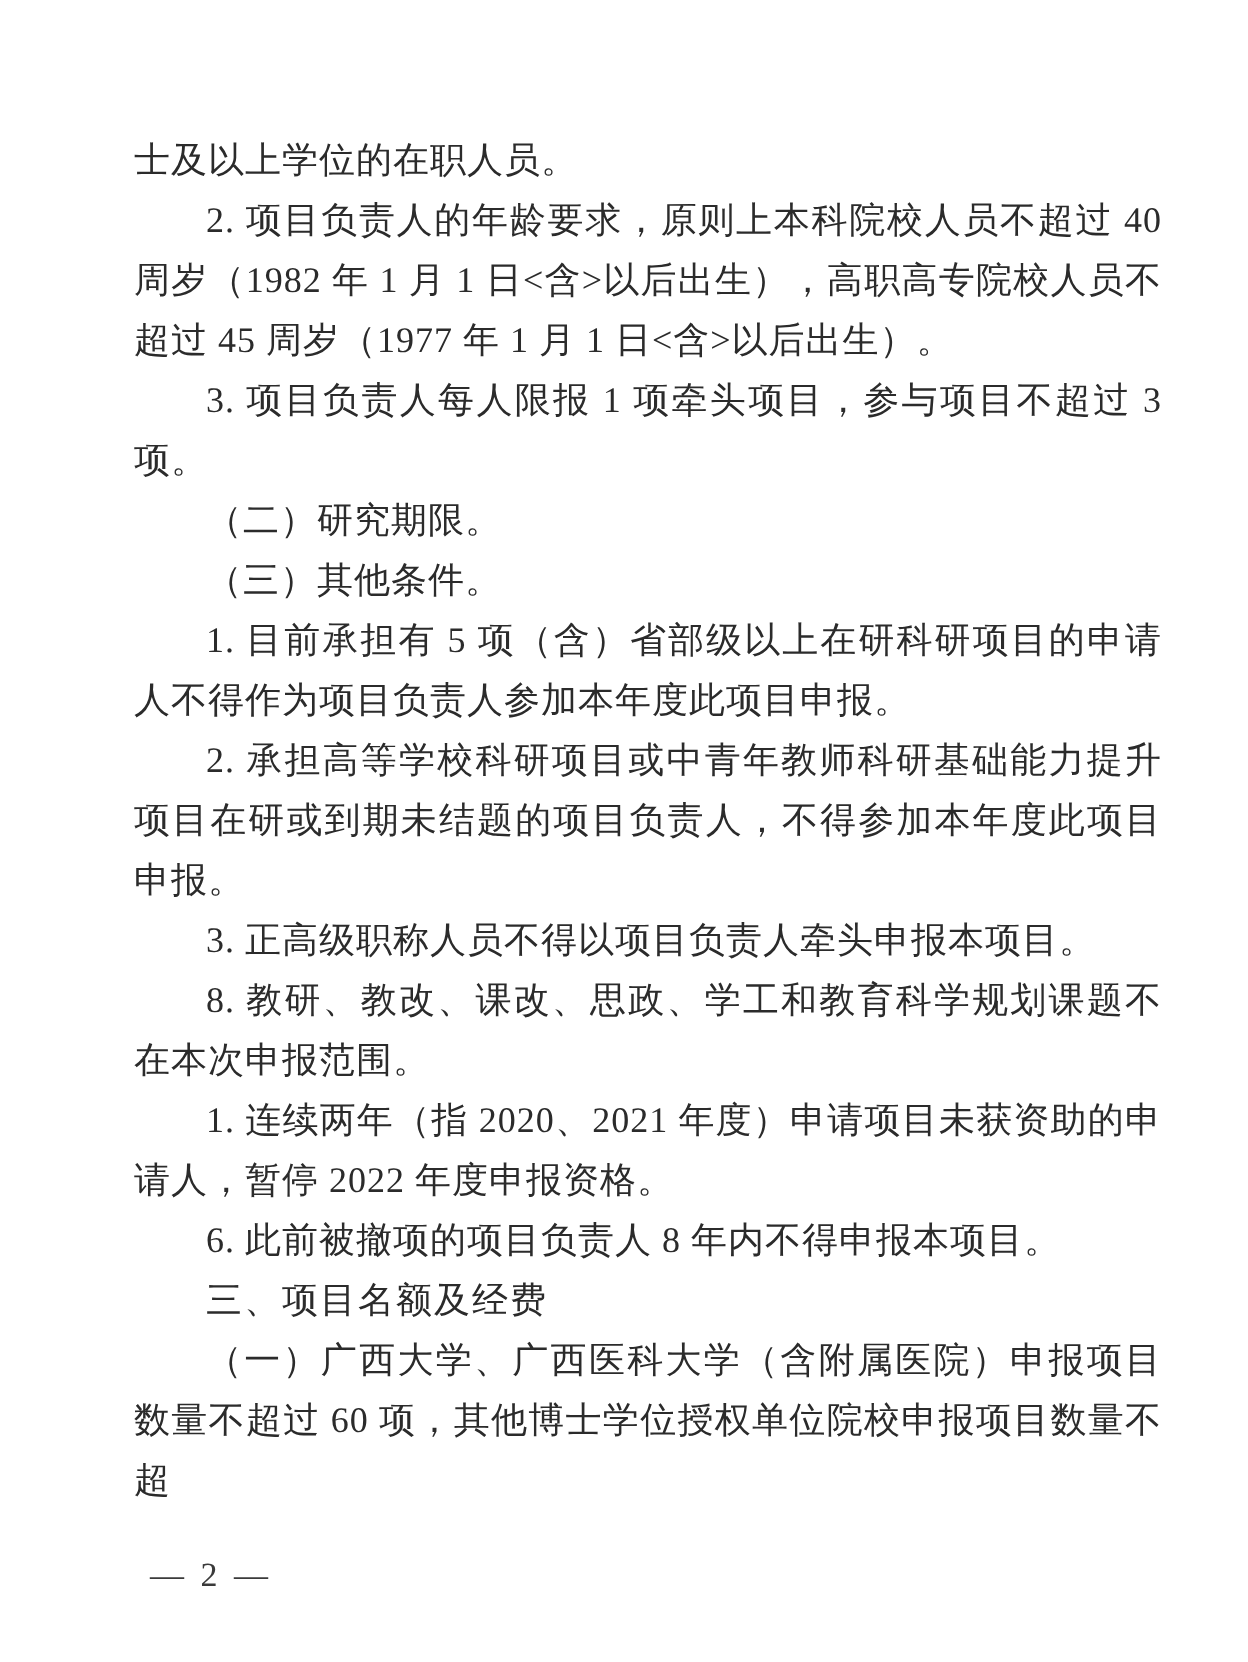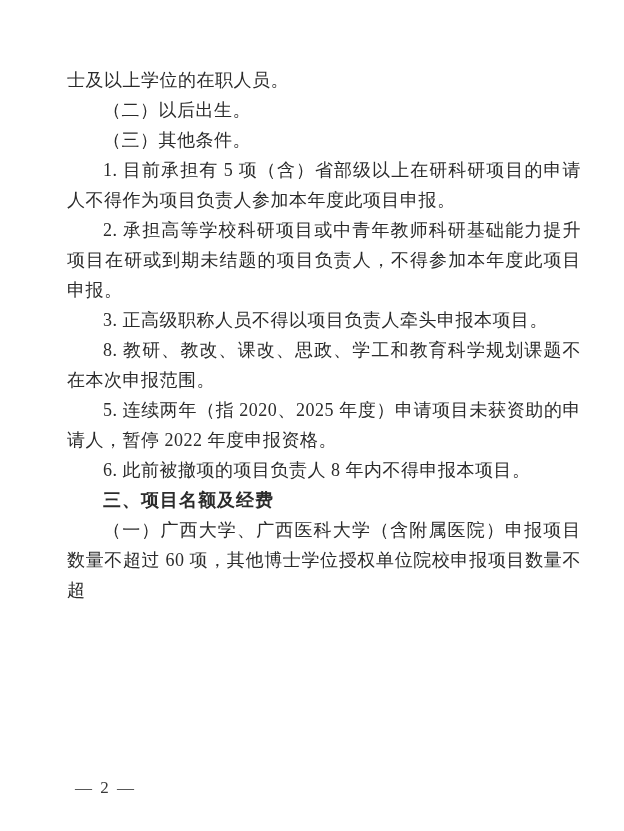--- a/index.html
+++ b/index.html
@@ -34,45 +34,47 @@
     margin: 0;
   }
   .para {
     text-indent: 2em;
   }
   .cont {
     text-indent: 0;
   }
   .heading {
     text-indent: 2em;
-    font-weight: bold;
+    font-weight: normal;
     font-family: "Liberation Sans", "DejaVu Sans", sans-serif;
     letter-spacing: 1px;
   }
   .page-number {
     position: absolute;
     left: 75px;
     top: 745px;
     font-size: 17px;
     line-height: 30px;
     color: #3a3a3a;
     letter-spacing: 2px;
   }
 </style>
 </head>
 <body>
 
 <div class="page">
   <div class="doc-body">
     <p class="cont">士及以上学位的在职人员。</p>
-    <p class="para">（二）以后出生。</p>
+    <p class="para">2. 项目负责人的年龄要求，原则上本科院校人员不超过 40 周岁（1982 年 1 月 1 日&lt;含&gt;以后出生），高职高专院校人员不超过 45 周岁（1977 年 1 月 1 日&lt;含&gt;以后出生）。</p>
+    <p class="para">3. 项目负责人每人限报 1 项牵头项目，参与项目不超过 3 项。</p>
+    <p class="para">（二）研究期限。</p>
     <p class="para">（三）其他条件。</p>
     <p class="para">1. 目前承担有 5 项（含）省部级以上在研科研项目的申请人不得作为项目负责人参加本年度此项目申报。</p>
     <p class="para">2. 承担高等学校科研项目或中青年教师科研基础能力提升项目在研或到期未结题的项目负责人，不得参加本年度此项目申报。</p>
     <p class="para">3. 正高级职称人员不得以项目负责人牵头申报本项目。</p>
     <p class="para">8. 教研、教改、课改、思政、学工和教育科学规划课题不在本次申报范围。</p>
-    <p class="para">5. 连续两年（指 2020、2025 年度）申请项目未获资助的申请人，暂停 2022 年度申报资格。</p>
+    <p class="para">1. 连续两年（指 2020、2021 年度）申请项目未获资助的申请人，暂停 2022 年度申报资格。</p>
     <p class="para">6. 此前被撤项的项目负责人 8 年内不得申报本项目。</p>
     <p class="heading">三、项目名额及经费</p>
     <p class="para">（一）广西大学、广西医科大学（含附属医院）申报项目数量不超过 60 项，其他博士学位授权单位院校申报项目数量不超</p>
   </div>
   <div class="page-number">— 2 —</div>
 </div>
 
 </body></html>

